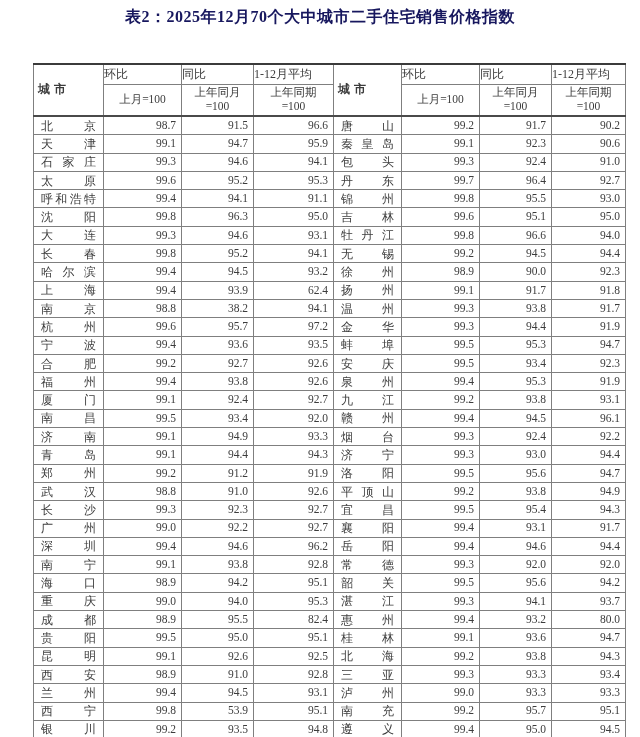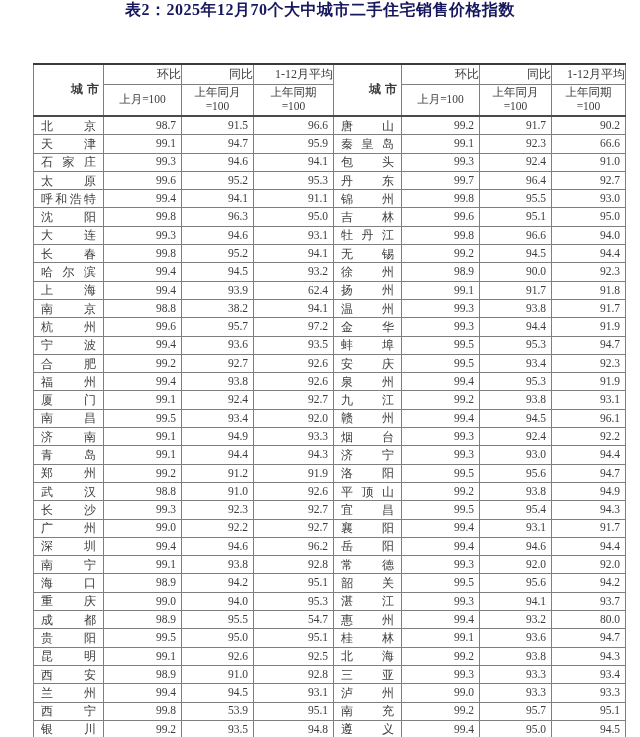--- a/index.html
+++ b/index.html
@@ -1,33 +1,33 @@
 <!DOCTYPE html>
 <html><head>
 <meta charset="utf-8">
 <style>
   html,body{margin:0;padding:0;}
   body{
     width:640px;height:737px;background:#ffffff;position:relative;
     font-family:"Liberation Serif","DejaVu Serif",serif;overflow:hidden;
   }
   .title{
-    margin:0 0 0 0;text-align:center;font-size:16px;font-weight:bold;
+    margin:7px 0 0 0;text-align:center;font-size:16px;font-weight:bold;
     color:#17175e;letter-spacing:0.5px;
   }
   table.tbl{
     position:absolute;left:33px;top:63px;width:592px;
     border-collapse:collapse;table-layout:fixed;
     border-top:2px solid #3b3b3b;border-bottom:2px solid #3b3b3b;
   }
   .tbl th,.tbl td{
     border:1px solid #7f7f7f;font-weight:normal;color:#3c3c3c;
     padding:0;vertical-align:middle;overflow:hidden;
   }
-  .tbl thead tr.h1 th{height:19px;font-size:12px;text-align:right;line-height:1.1;}
+  .tbl thead tr.h1 th{height:19px;font-size:12px;text-align:left;line-height:1.1;}
   .tbl thead tr.h2 th{height:30px;font-size:11.5px;text-align:center;}
   .tbl thead th.sub{white-space:pre-line;line-height:1.2;}
   .tbl thead th.city-h{font-size:12px;letter-spacing:4px;text-indent:4px;font-weight:bold;}
   .tbl tbody tr:first-child td{border-top:2px solid #4a4a4a;}
   .tbl tbody td{height:17.3px;font-size:11.5px;line-height:1;}
   .tbl tbody td.num{text-align:right;padding-right:5px;font-family:"Liberation Serif","DejaVu Serif",serif;}
   .citywrap{display:flex;justify-content:space-between;align-items:center;padding:0 7px;font-size:12px;}
   .citywrap span{display:inline-block;}
 </style>
 </head>
@@ -104,21 +104,21 @@
           <td class="num">95.9</td>
           <td>
             <div class="citywrap">
               <span>秦</span>
               <span>皇</span>
               <span>岛</span>
             </div>
           </td>
           <td class="num">99.1</td>
           <td class="num">92.3</td>
-          <td class="num">66.6</td>
+          <td class="num">90.6</td>
         </tr>
         <tr>
           <td>
             <div class="citywrap">
               <span>石</span>
               <span>家</span>
               <span>庄</span>
             </div>
           </td>
           <td class="num">99.3</td>
@@ -621,21 +621,21 @@
         </tr>
         <tr>
           <td>
             <div class="citywrap">
               <span>成</span>
               <span>都</span>
             </div>
           </td>
           <td class="num">98.9</td>
           <td class="num">95.5</td>
-          <td class="num">54.7</td>
+          <td class="num">82.4</td>
           <td>
             <div class="citywrap">
               <span>惠</span>
               <span>州</span>
             </div>
           </td>
           <td class="num">99.4</td>
           <td class="num">93.2</td>
           <td class="num">80.0</td>
         </tr>

